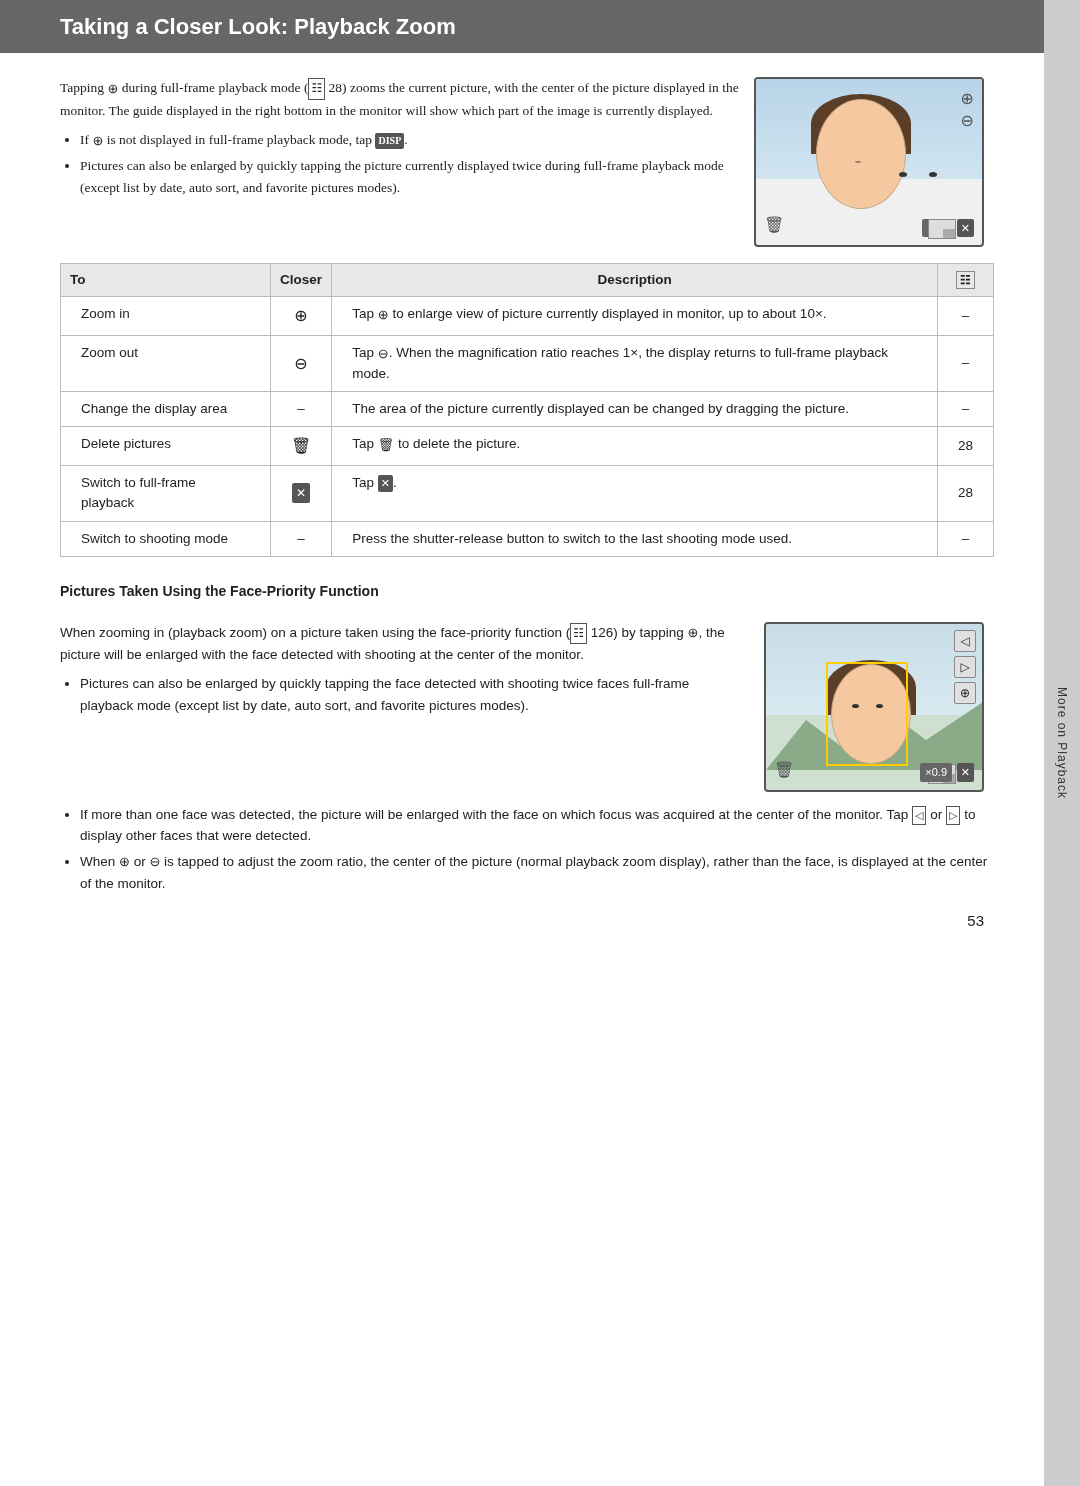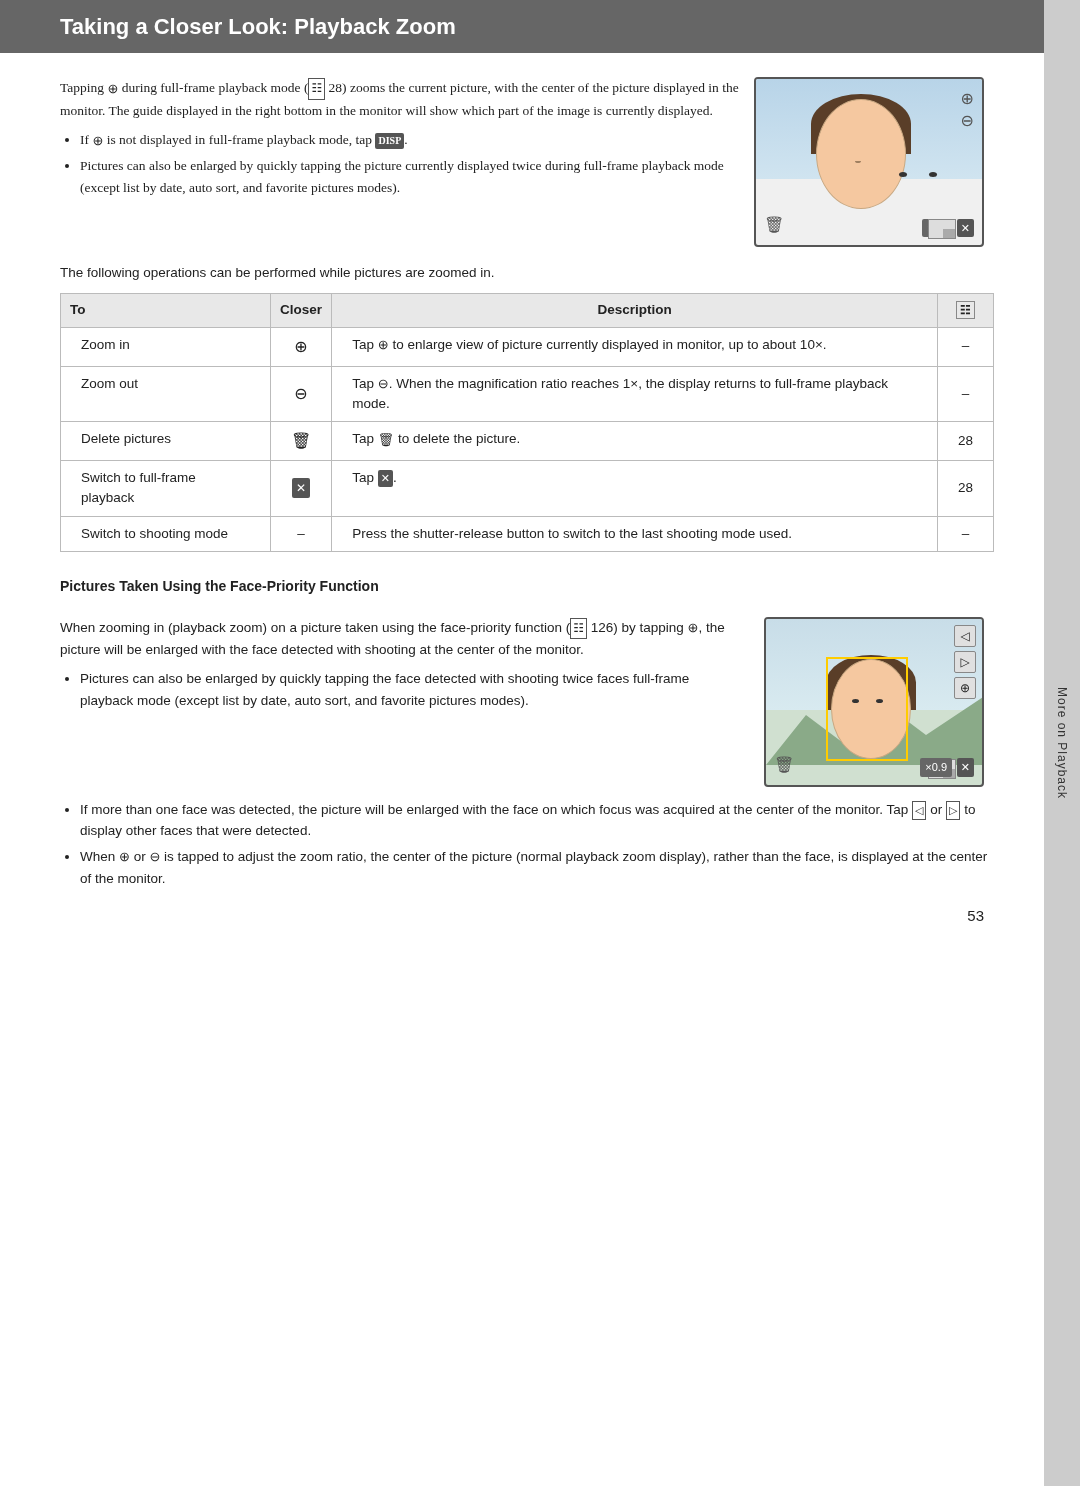--- a/index.html
+++ b/index.html
@@ -396,21 +396,20 @@
 
           <div class="mini-map">
             <div class="mini-map-inner"></div>
           </div>
 
           <div class="x-icon-screen">✕</div>
         </div>
       </div>
     </div>
 
-    <p class="operations-text">The following operations can be performed while pictures are zoomed in.</p>
 
     <table class="ops-table">
       <thead>
         <tr>
           <th class="col-to">To</th>
           <th>Closer</th>
           <th>Description</th>
           <th style="width:36px;">
             <span style="border:1px solid #888;padding:1px 3px;font-size:12px;">☷</span>
           </th>
@@ -420,20 +419,26 @@
         <tr>
           <td class="col-to">Zoom in</td>
           <td class="col-control"><span class="icon-symbol">⊕</span></td>
           <td>Tap <span class="inline-icon">⊕</span> to enlarge view of picture currently displayed in monitor, up to about 10×.</td>
           <td class="col-page dash">–</td>
         </tr>
         <tr>
           <td class="col-to">Zoom out</td>
           <td class="col-control"><span class="icon-symbol">⊖</span></td>
           <td>Tap <span class="inline-icon">⊖</span>. When the magnification ratio reaches 1×, the display returns to full-frame playback mode.</td>
+          <td class="col-page dash">–</td>
+        </tr>
+        <tr>
+          <td class="col-to">Change the display area</td>
+          <td class="col-control dash">–</td>
+          <td>The area of the picture currently displayed can be changed by dragging the picture.</td>
           <td class="col-page dash">–</td>
         </tr>
         <tr>
           <td class="col-to">Delete pictures</td>
           <td class="col-control"><span class="icon-symbol">🗑</span></td>
           <td>Tap <span class="inline-icon">🗑</span> to delete the picture.</td>
           <td class="col-page">28</td>
         </tr>
         <tr>
           <td class="col-to">Switch to full-frame playback</td>

